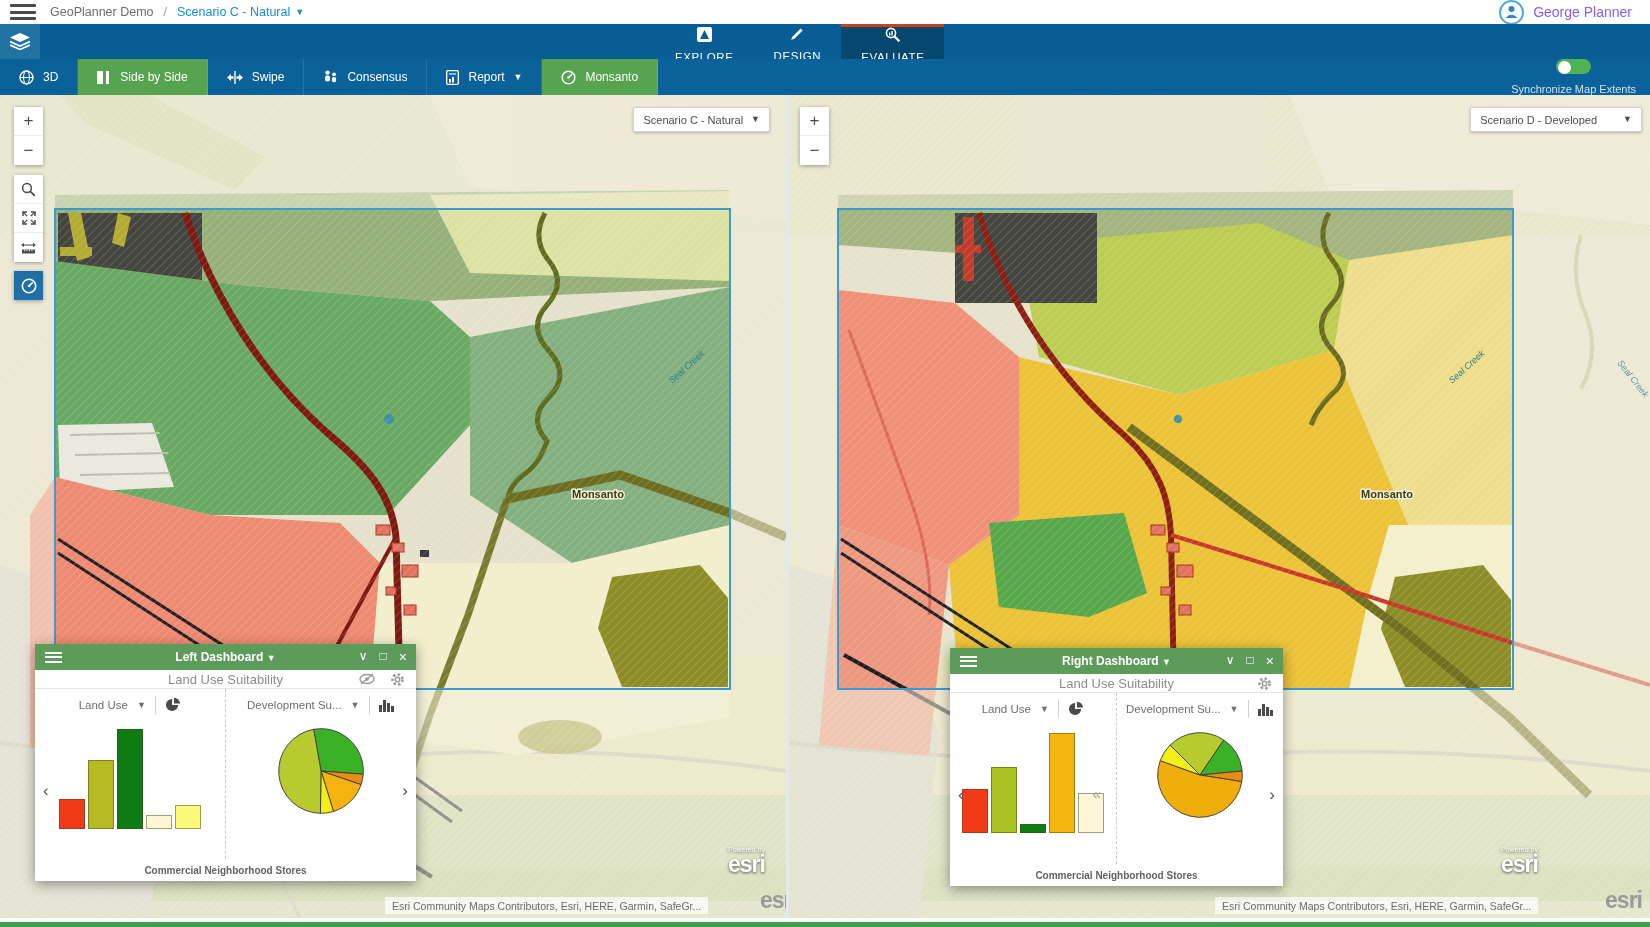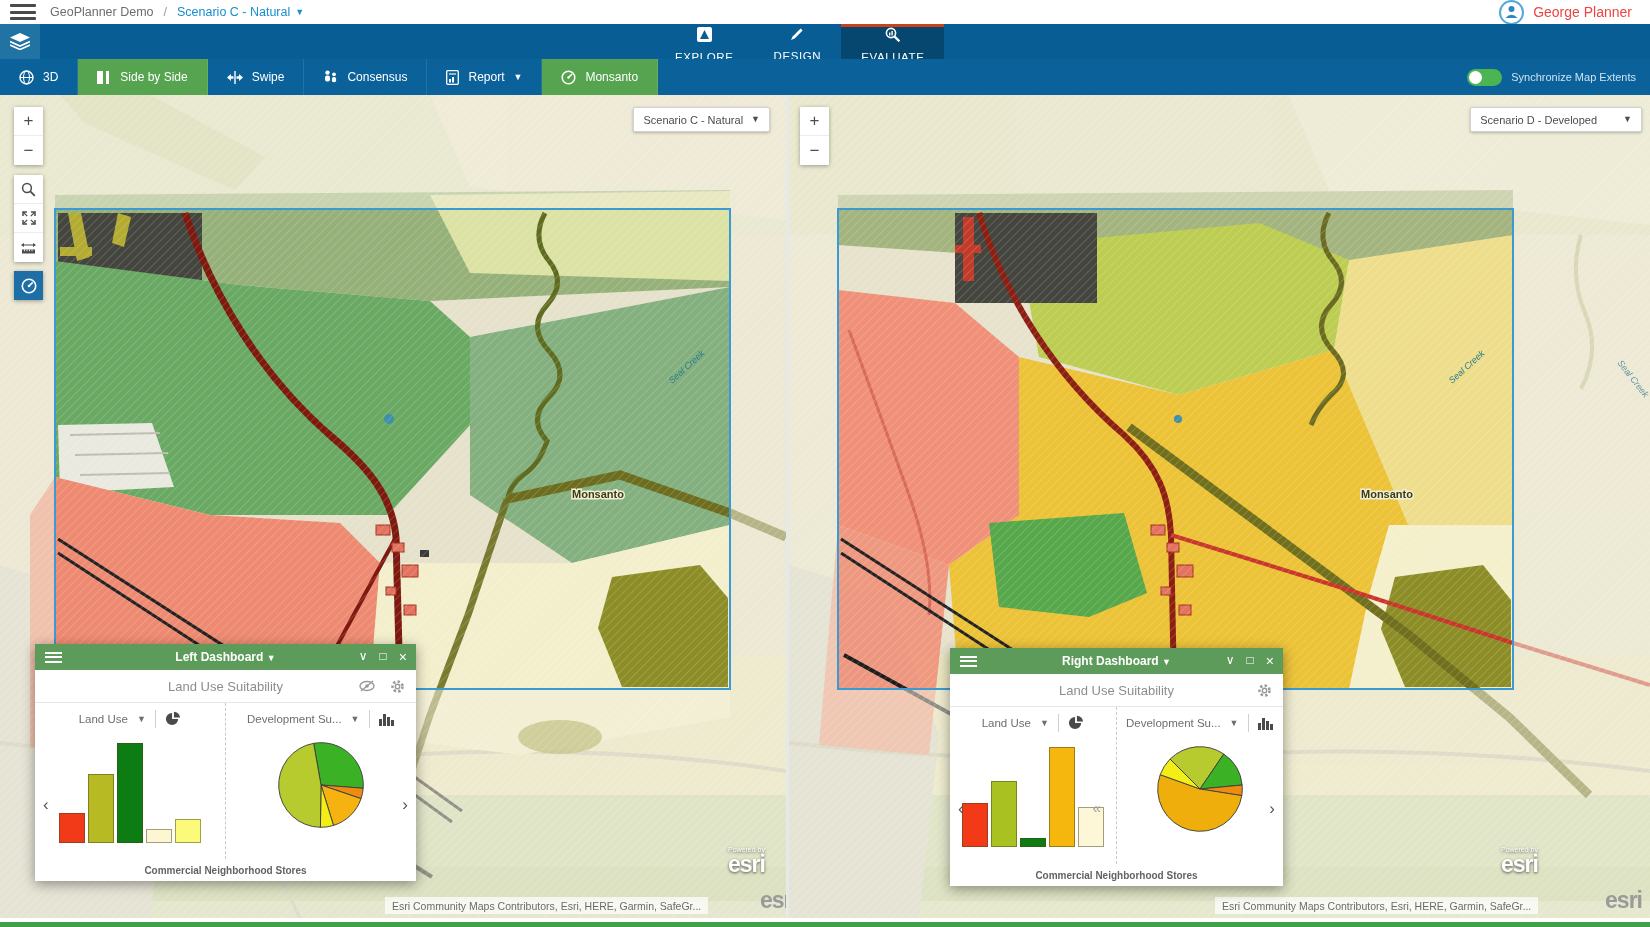--- a/index.html
+++ b/index.html
@@ -10,34 +10,34 @@
   
   .topbar{height:24px;display:flex;align-items:center;background:#fff;position:relative;}
   .hamburger{width:26px;height:16px;margin:0 14px 0 10px;display:flex;flex-direction:column;justify-content:space-between;cursor:pointer;}
   .hamburger span{height:3px;background:#4a4a4a;border-radius:1px;}
   .crumb{font-size:12.5px;color:#6e6e6e;}
   .crumb-sep{margin:0 10px;color:#9a9a9a;font-size:12.5px;}
   .crumb-link{color:#168fce;font-size:12.5px;display:flex;align-items:center;gap:5px;cursor:pointer;}
   .caret{font-size:9px;line-height:1;}
   .userbox{position:absolute;right:18px;display:flex;align-items:center;gap:9px;cursor:pointer;}
   .avatar{width:25px;height:25px;border-radius:50%;border:2px solid #53a7da;display:flex;align-items:center;justify-content:center;}
-  .username{color:#ef4444;font-size:14px;}
+  .username{color:#8b5cf6;font-size:14px;}
 
   
   .navbar{height:35px;background:#085d94;display:flex;position:relative;}
   .layers-btn{width:40px;height:35px;background:#2173a4;display:flex;align-items:center;justify-content:center;cursor:pointer;}
   .nav-tabs{position:absolute;left:655px;top:0;height:35px;display:flex;}
   .nav-tab{display:flex;align-items:center;gap:9px;padding:0 20px;color:#fff;font-size:11.5px;letter-spacing:.6px;cursor:pointer;border-top:3px solid transparent;flex-direction:column;}
   .nav-tab.active{background:#05476f;border-top:3px solid #c8431c;}
 
   
   .toolbar{height:36px;background:#0b629b;display:flex;align-items:stretch;position:relative;}
   .tb-btn{display:flex;align-items:center;gap:9px;padding:0 19px;color:#fff;font-size:12px;cursor:pointer;border-right:1px solid rgba(255,255,255,.10);}
   .tb-btn.green{background:#56a350;}
-  .sync{position:absolute;right:14px;top:0;height:36px;display:flex;align-items:center;gap:9px;color:#cfe2ef;font-size:11px;}
+  .sync{position:absolute;right:14px;top:0;height:36px;display:flex;align-items:center;gap:9px;color:#cfe2ef;font-size:11px;flex-direction:column;}
   .toggle{width:35px;height:17px;border-radius:9px;background:#4db454;position:relative;cursor:pointer;}
   .toggle .knob{position:absolute;left:2px;top:2px;width:13px;height:13px;border-radius:50%;background:#fff;}
 
   
   .mapsrow{position:relative;height:823px;display:flex;}
   .pane{position:relative;overflow:hidden;height:823px;}
   .pane-left{width:786px;}
   .pane-divider{width:3px;background:#e6e9ea;}
   .pane-right{width:861px;}
   .mapsvg{position:absolute;inset:0;width:100%;height:100%;display:block;}
@@ -64,21 +64,21 @@
   .sb-lab{text-align:right;}
 
   
   .dash{position:absolute;background:#fff;box-shadow:0 3px 12px rgba(0,0,0,.4);display:flex;flex-direction:column;z-index:20;}
   .dash-header{height:26px;background:#5d9b5b;display:flex;align-items:center;position:relative;color:#fff;flex:0 0 auto;}
   .dash-burger{width:17px;height:11px;margin-left:10px;display:flex;flex-direction:column;justify-content:space-between;cursor:pointer;z-index:2;}
   .dash-burger span{height:2px;background:#fff;}
   .dash-title{position:absolute;left:0;right:0;text-align:center;font-size:12px;font-weight:bold;cursor:pointer;}
   .dash-winbtns{margin-left:auto;display:flex;gap:12px;margin-right:9px;font-size:12px;z-index:2;}
   .dash-winbtns span{cursor:pointer;}
-  .dash-subtitle{height:33px;display:flex;align-items:center;justify-content:center;position:relative;color:#8d8d8d;font-size:13px;border-bottom:1px solid #e6e6e6;flex:0 0 auto;}
+  .dash-subtitle{height:19px;display:flex;align-items:center;justify-content:center;position:relative;color:#8d8d8d;font-size:13px;border-bottom:1px solid #e6e6e6;flex:0 0 auto;}
   .dash-sub-icons{position:absolute;right:11px;display:flex;gap:15px;align-items:center;}
   .dash-charts{flex:1 1 auto;display:flex;position:relative;}
   .dash-half{width:50%;display:flex;flex-direction:column;align-items:center;}
   .dash-half.first{border-right:1px dashed #c9c9c9;}
   .chart-head{height:28px;display:flex;align-items:center;gap:9px;font-size:11.5px;color:#6e6e6e;margin-top:2px;}
   .chart-head .sep{width:1px;height:18px;background:#d0d0d0;}
   .bars{display:flex;align-items:flex-end;gap:3px;height:102px;margin-top:8px;}
   .bar{width:26px;border:1px solid rgba(70,70,30,.5);}
   .pie{width:92px;height:92px;margin-top:6px;}
   .chev{position:absolute;top:92px;font-size:17px;color:#555;cursor:pointer;}

